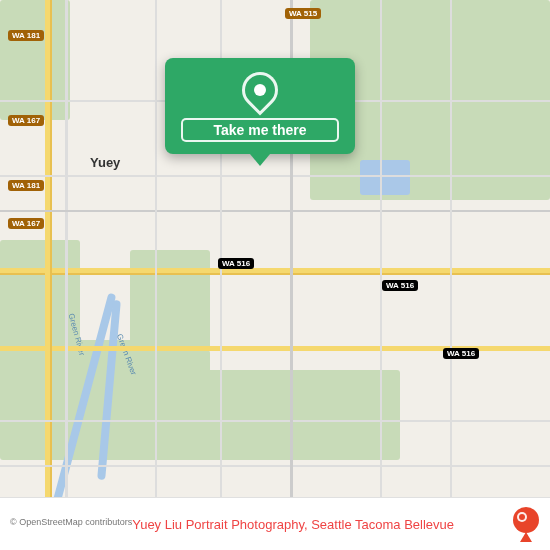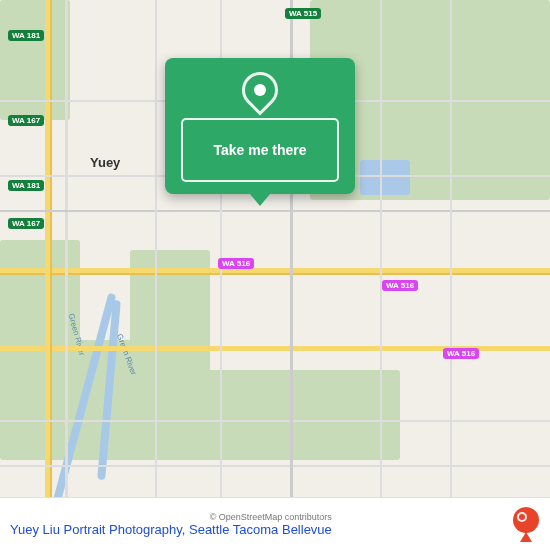--- a/index.html
+++ b/index.html
@@ -90,21 +90,21 @@
       border-left: 10px solid transparent;
       border-right: 10px solid transparent;
       border-top: 12px solid #2ea866;
     }
 
     .popup-btn {
       background-color: #2ea866;
       color: white;
       border: 2px solid rgba(255,255,255,0.9);
       border-radius: 5px;
-      padding: 22px 18px;
+      padding: 2px 18px;
       font-size: 14px;
       font-weight: bold;
       cursor: pointer;
       width: 100%;
       text-align: center;
     }
 
     
     .bottom-bar {
       position: absolute;
@@ -115,62 +115,61 @@
       padding: 8px 10px;
       display: flex;
       align-items: center;
       justify-content: space-between;
       border-top: 1px solid #e0e0e0;
       z-index: 200;
     }
 
     .bottom-left {
       display: flex;
-      flex-direction: column;
-      text-align: right;
+      flex-direction: row;
     }
 
     .attribution {
       font-size: 9px;
       color: #777;
     }
 
     .location-name {
       font-size: 13px;
-      color: #1d4ed8;
+      color: #ef4444;
       font-weight: normal;
     }
 
     .moovit-logo {
       display: flex;
       align-items: center;
       gap: 6px;
     }
 
     .moovit-text {
       font-size: 20px;
       font-weight: bold;
       color: #222;
       font-style: italic;
     }
 
     
     .shield {
       position: absolute;
-      background-color: #15803d;
+      background-color: #a16207;
       color: white;
       font-size: 8px;
       font-weight: bold;
       padding: 1px 4px;
       border-radius: 3px;
       white-space: nowrap;
     }
 
     .shield-green {
-      background-color: #d946ef;
+      background-color: #000000;
     }
   </style>
 </head>
 <body>
 
 <div id="map-container">
   <div class="map-bg"></div>
 
   <div class="green-area" style="left:0;top:0;width:70px;height:120px;"></div>
   <div class="green-area" style="left:310px;top:0;width:240px;height:200px;"></div>

